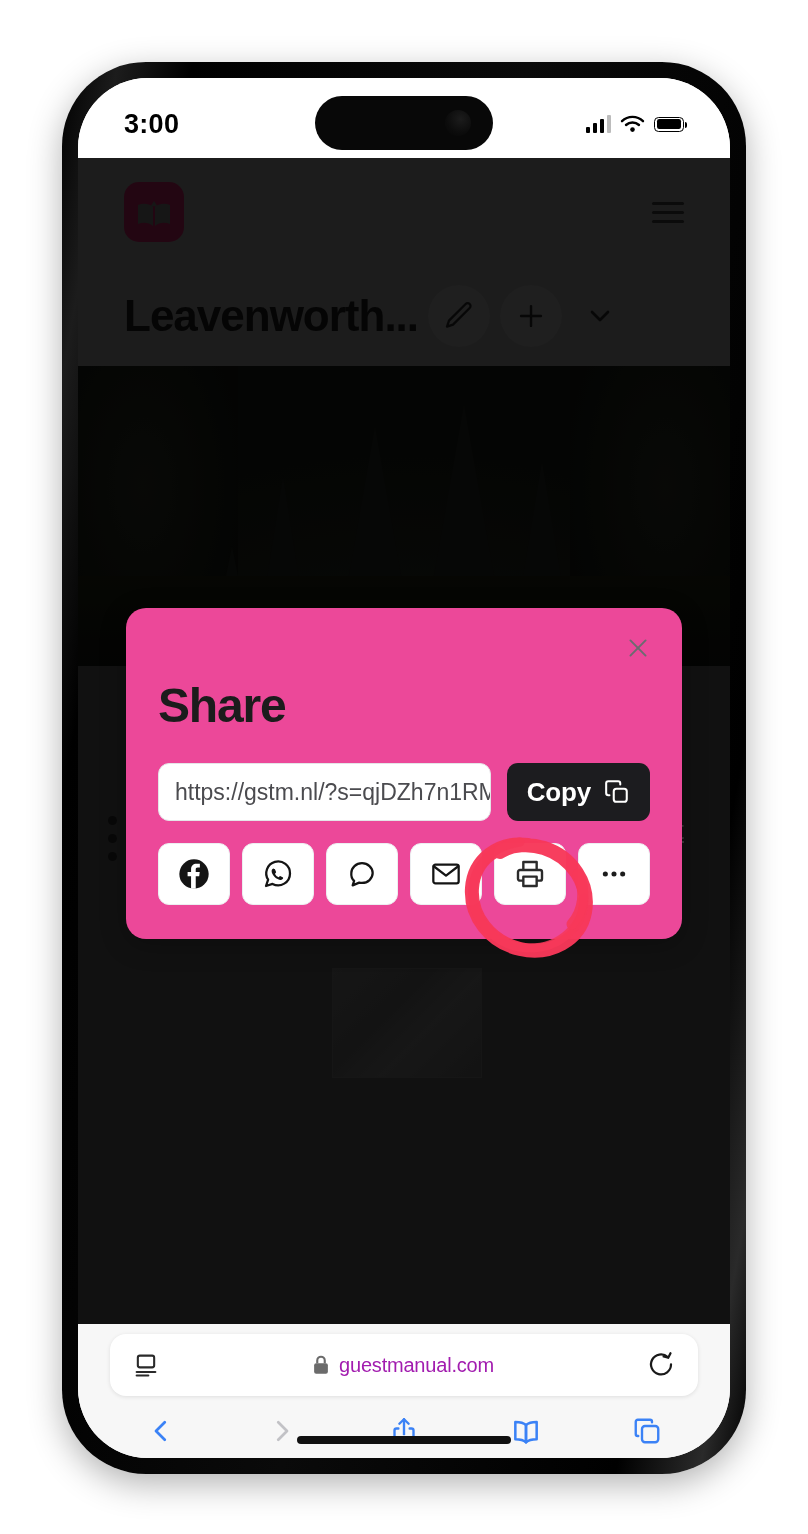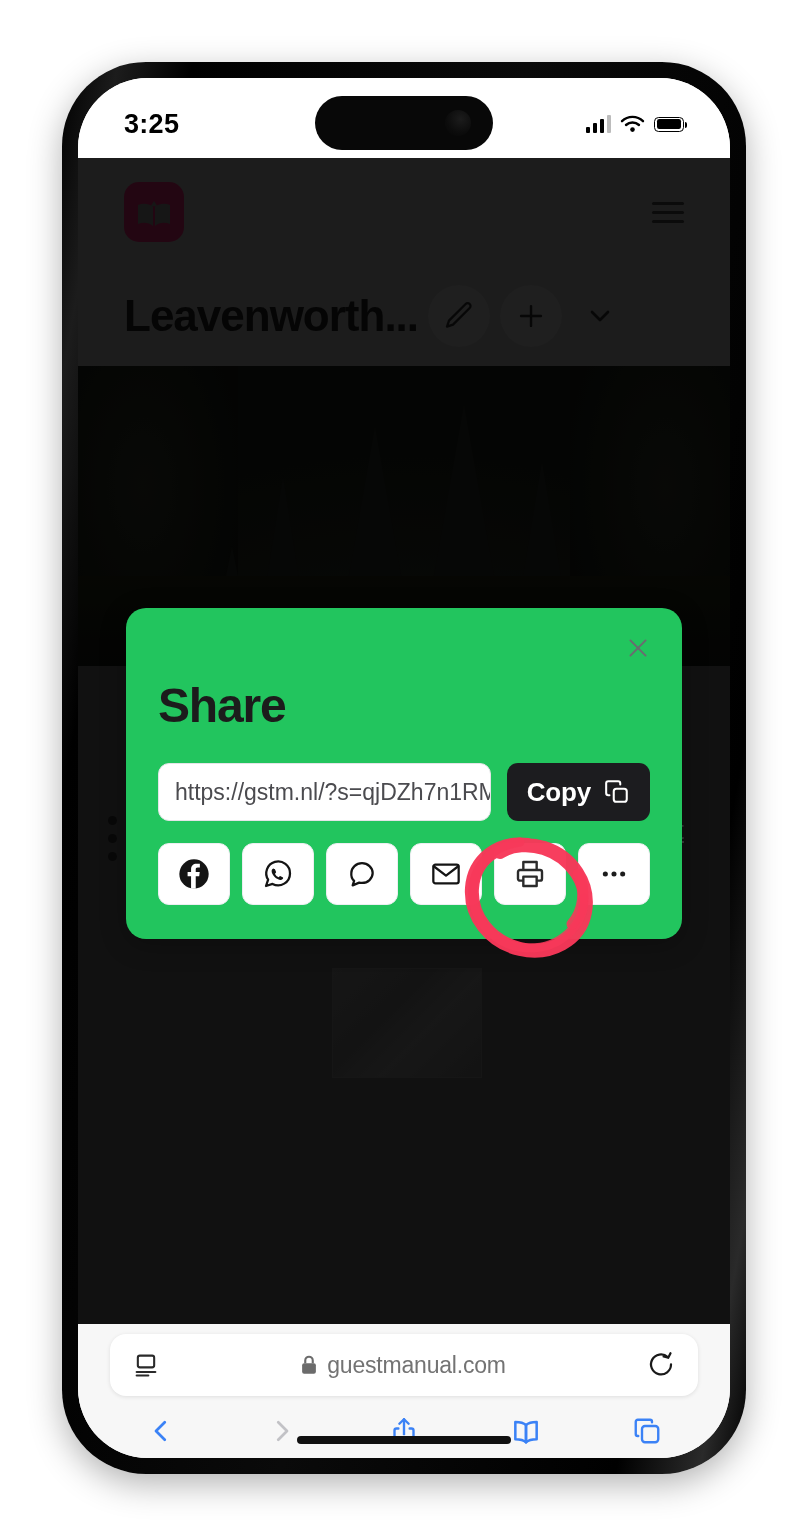--- a/index.html
+++ b/index.html
@@ -207,21 +207,21 @@
   #edit-link {
     font-size: 25px; color: #9a9a9a; text-decoration: underline;
     padding-top: 126px; flex: none; white-space: nowrap;
   }
 
   
   #share-modal {
     position: absolute;
     left: 48px; top: 450px;
     width: 556px;
-    background: #22c55e;
+    background: #ec4899;
     border-radius: 20px;
     z-index: 30;
     padding: 28px 32px 34px 32px;
     box-shadow: 0 6px 26px rgba(0,0,0,.25);
   }
   #modal-close-btn {
     position: absolute; right: 26px; top: 22px;
     width: 36px; height: 36px;
     display:flex; align-items:center; justify-content:center;
   }
@@ -288,21 +288,21 @@
     height: 62px;
     background: #ffffff;
     border-radius: 16px;
     display:flex; align-items:center;
     padding: 0 22px;
     box-shadow: 0 1px 4px rgba(0,0,0,.10);
   }
   #url-text-wrap {
     flex:1; display:flex; align-items:center; justify-content:center; gap: 9px;
   }
-  #url-text { font-size: 23px; color: #737373; letter-spacing: -.2px; }
+  #url-text { font-size: 20px; color: #a21caf; letter-spacing: -.2px; }
   #safari-toolbar {
     position: absolute; left: 0; right: 0; top: 80px;
     height: 54px;
     display:flex; align-items:center; justify-content: space-around;
     padding: 0 22px;
   }
   .toolbar-btn { width: 56px; height: 44px; display:flex; align-items:center; justify-content:center; }
   #home-indicator {
     position: absolute;
     left: 50%; transform: translateX(-50%);
@@ -312,21 +312,21 @@
     z-index: 50;
   }
 </style>
 </head>
 <body>
 
 <div id="phone-frame">
   <div id="phone-screen">
 
     <div id="status-bar">
-      <div id="status-time">3:25</div>
+      <div id="status-time">3:00</div>
       <div id="status-right">
         <div class="sig-bars">
           <i></i>
             <i></i>
             <i></i>
             <i></i>
         </div>
         <svg width="25" height="18" viewBox="0 0 25 18">
           <path d="M2 6.2 A15 15 0 0 1 23 6.2" stroke="#000" stroke-width="2.4" fill="none" stroke-linecap="round"></path>
           <path d="M6 10 A9.5 9.5 0 0 1 19 10" stroke="#000" stroke-width="2.4" fill="none" stroke-linecap="round"></path>

